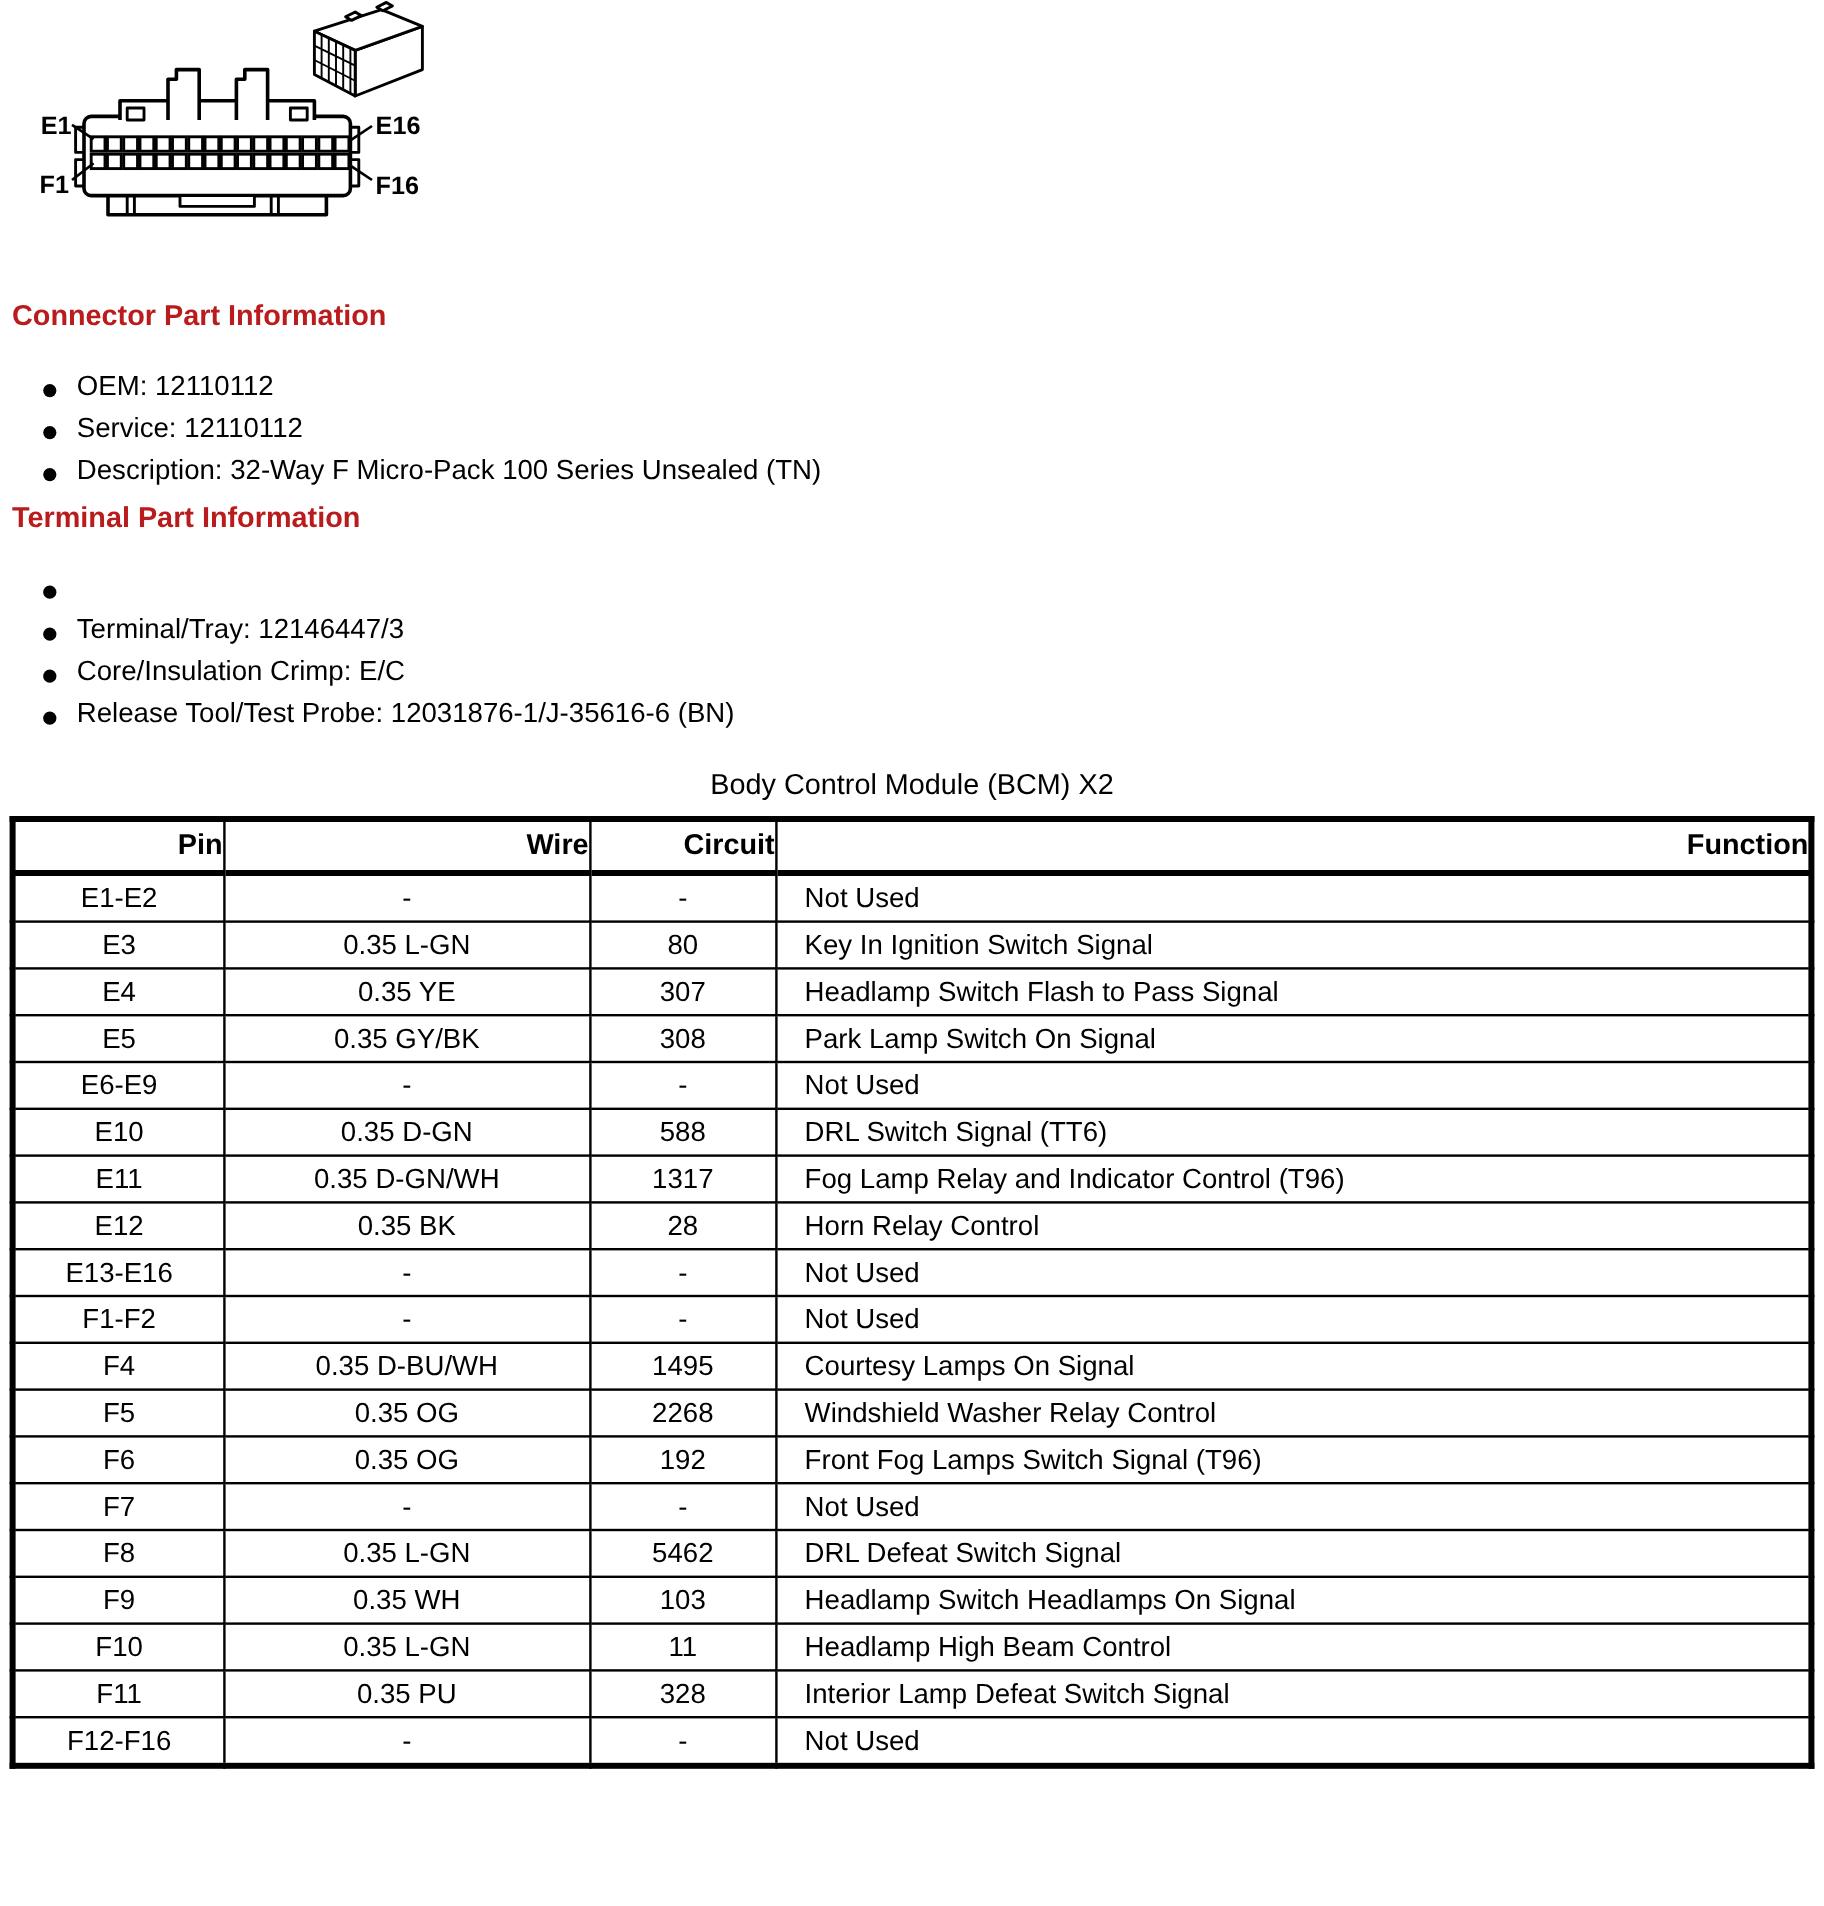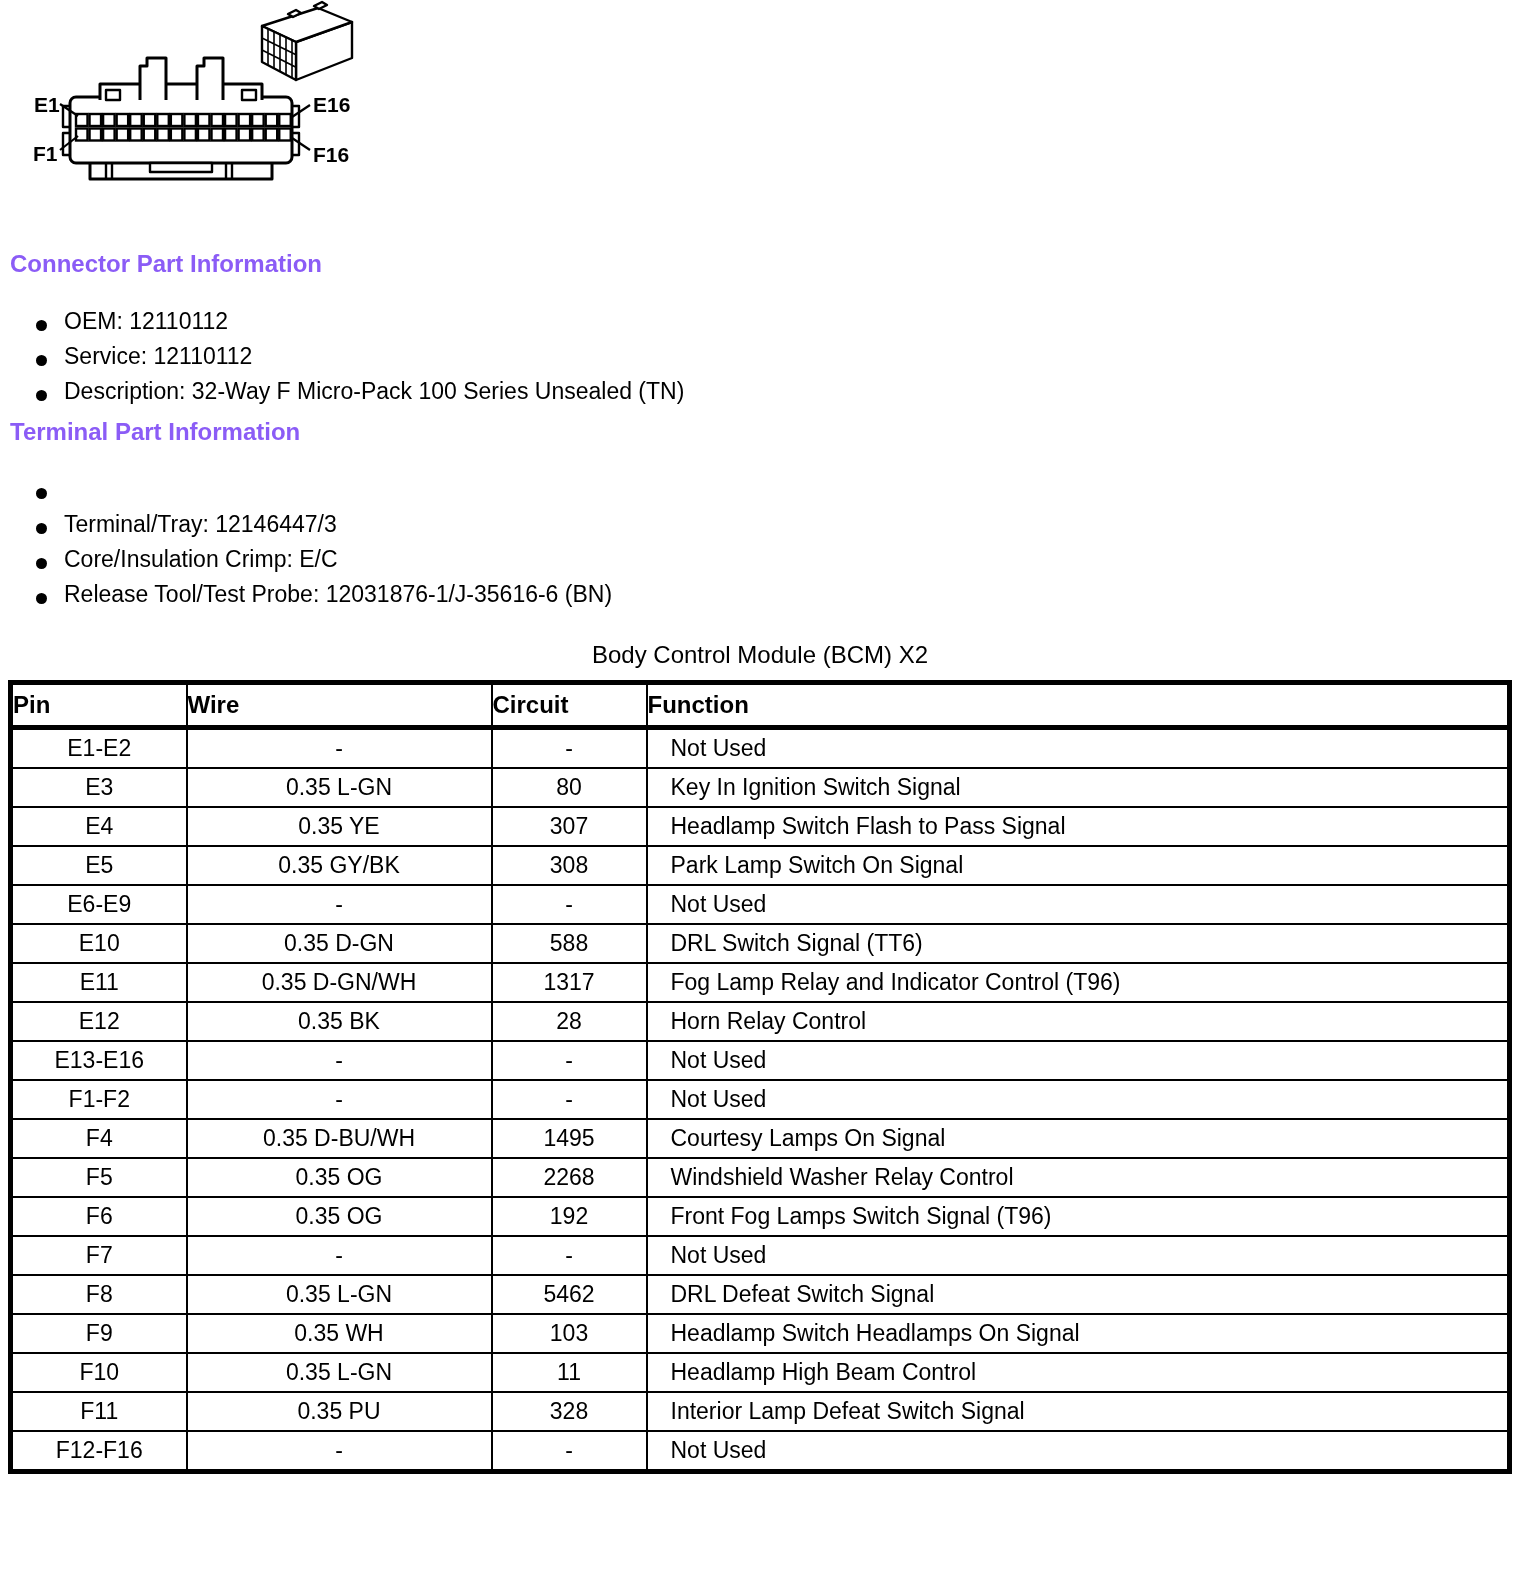--- a/index.html
+++ b/index.html
@@ -1,21 +1,21 @@
 <!DOCTYPE html>
 <html><head>
 <meta charset="utf-8">
 <style>
   html,body{margin:0;padding:0;}
   body{
     width:1520px;height:1588px;background:#ffffff;color:#000000;
     font-family:"Liberation Sans", sans-serif;position:relative;overflow:hidden;
   }
   .section-heading{
-    position:absolute;left:10px;margin:0;font-size:24px;font-weight:bold;color:#8b5cf6;
+    position:absolute;left:10px;margin:0;font-size:24px;font-weight:bold;color:#b91c1c;
   }
   #connector-heading{top:250px;}
   #terminal-heading{top:418px;}
   ul.bullets{position:absolute;left:30px;margin:0;padding:0;list-style:none;}
   #connector-bullets{top:304px;}
   #terminal-bullets{top:472px;}
   ul.bullets li{display:flex;align-items:center;height:35px;font-size:23px;}
   ul.bullets .dot{
     flex:0 0 auto;width:11px;height:11px;border-radius:50%;background:#000;
     margin:8px 17px 0 6px;
@@ -24,21 +24,21 @@
     position:absolute;top:641px;left:8px;width:1504px;margin:0;text-align:center;
     font-size:24px;font-weight:normal;
   }
   #pinout-table{
     position:absolute;top:680px;left:8px;width:1504px;
     border-collapse:collapse;table-layout:fixed;
     border:5px solid #000;
   }
   #pinout-table th{
     border:2px solid #000;border-bottom:5px solid #000;
-    height:40px;font-size:24px;font-weight:bold;text-align:left;padding:0;
+    height:40px;font-size:24px;font-weight:bold;text-align:right;padding:0;
   }
   #pinout-table td{
     border:2px solid #000;height:37px;font-size:23px;text-align:center;
     padding:0;vertical-align:middle;overflow:hidden;white-space:nowrap;
   }
   #pinout-table td.col-function{text-align:left;padding-left:23px;}
   .col-pin{width:176px;margin-top:47px;}
   .col-wire{width:305px;}
   .col-circuit{width:155px;}
   svg#connector-diagram{position:absolute;top:0;left:0;}

